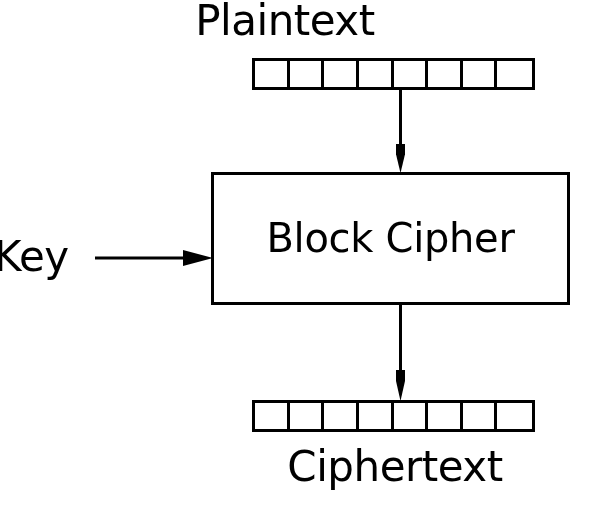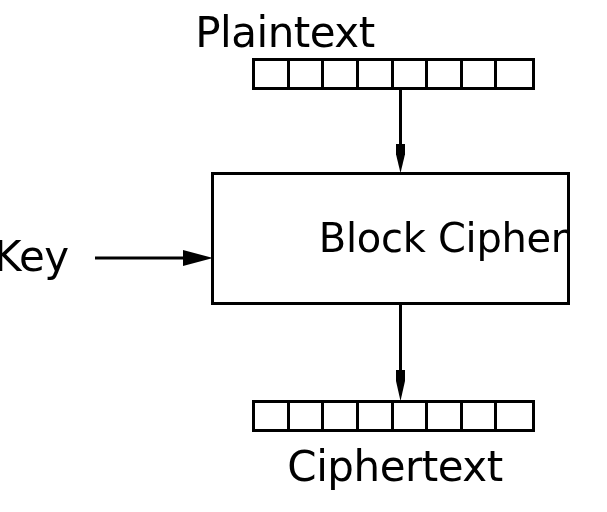--- a/index.html
+++ b/index.html
@@ -22,21 +22,21 @@
   .label {
     position: absolute;
     color: #000000;
     font-family: "DejaVu Sans", sans-serif;
     font-weight: 400;
     white-space: nowrap;
     line-height: 1;
   }
   #plaintext-label {
     left: 0;
-    top: 12px;
+    top: 0;
     width: 570px;
     text-align: center;
     font-size: 42px;
     letter-spacing: -0.5px;
   }
   #ciphertext-label {
     left: 0;
     top: 446px;
     width: 790px;
     text-align: center;
@@ -84,22 +84,22 @@
   #cipher-box {
     position: absolute;
     left: 211px;
     top: 172px;
     width: 359px;
     height: 133px;
     border: 3px solid #000000;
     box-sizing: border-box;
     background: #ffffff;
     display: flex;
-    flex-direction: column;
-    align-items: flex-end;
+    flex-direction: row;
+    align-items: center;
     justify-content: center;
   }
   .box-line {
     font-family: "DejaVu Sans", sans-serif;
     font-size: 40px;
     color: #000000;
     line-height: 1.13;
     white-space: nowrap;
     letter-spacing: -0.3px;
   }

